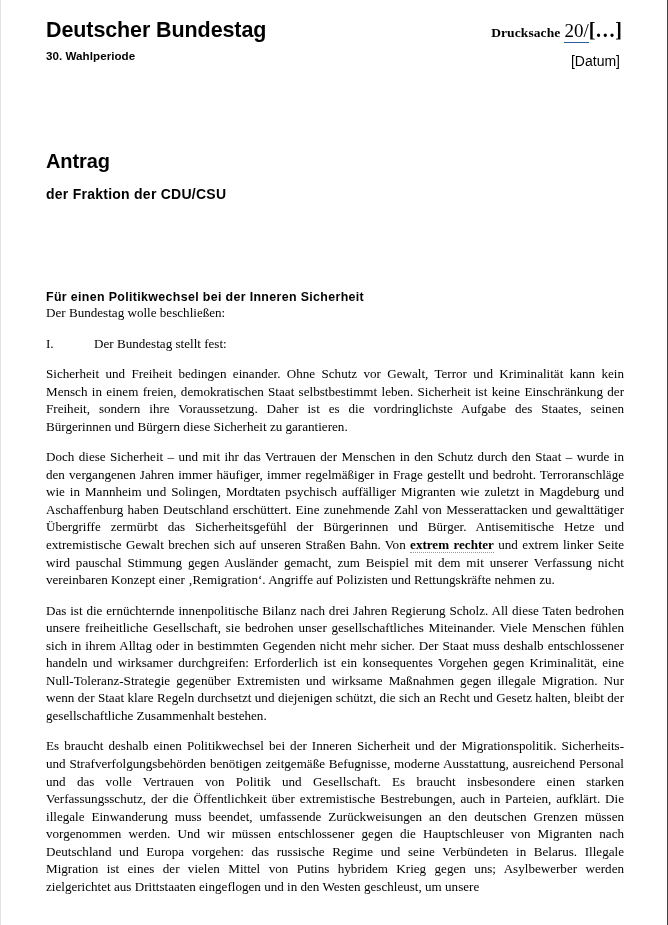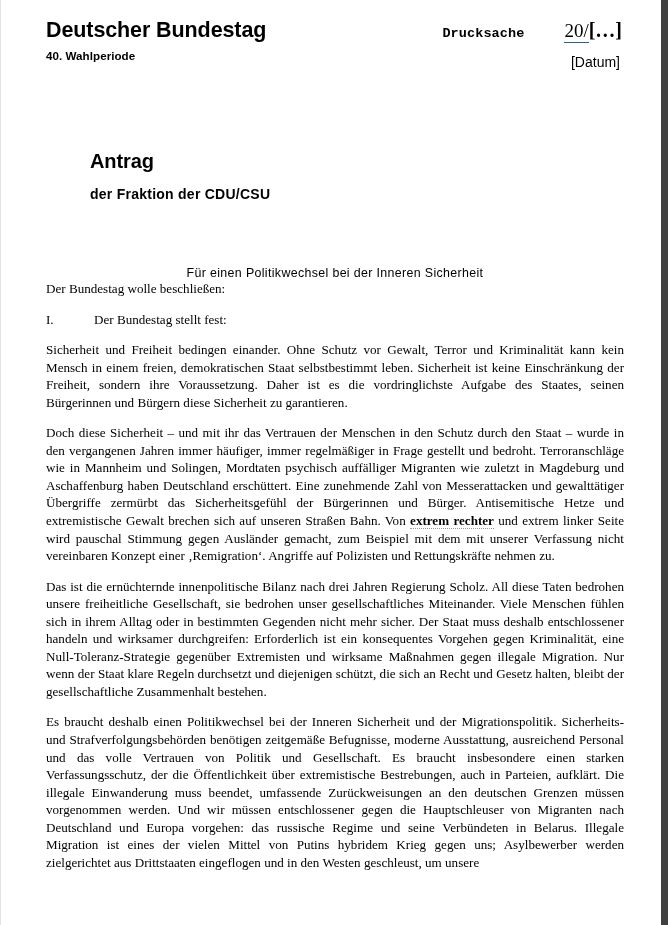--- a/index.html
+++ b/index.html
@@ -20,21 +20,21 @@
   
   .page {
     position: absolute;
     left: 0;
     top: 0;
     width: 668px;
     height: 925px;
     background: #ffffff;
     box-sizing: border-box;
     border-left: 1px solid #e3e3e3;
-    border-right: 7px solid #404040;
+    border-right: 1px solid #404040;
   }
 
   .page-inner {
     position: absolute;
     left: 45px;
     top: 0;
     width: 578px;
   }
 
   
@@ -70,21 +70,21 @@
     top: 20px;
     text-align: right;
     width: 260px;
   }
   .drucksache-line {
     white-space: nowrap;
     text-align: right;
     line-height: 1;
   }
   .ds-label {
-    font-family: Liberation Mono, monospace;
+    font-family: Liberation Serif, serif;
     font-weight: bold;
     font-size: 13.5px;
     letter-spacing: 0.1px;
     vertical-align: baseline;
   }
   .ds-number {
     font-family: "Liberation Serif", "DejaVu Serif", serif;
     font-size: 19px;
     vertical-align: baseline;
     border-bottom: 1px solid #2b5d9b;
@@ -100,44 +100,42 @@
     font-family: "Liberation Sans", "DejaVu Sans", sans-serif;
     font-size: 14px;
     margin-top: 13px;
     text-align: right;
     padding-right: 2px;
   }
 
   
   .doc-type-block {
     margin-top: 72px;
-    margin-left: 44px;
   }
   .doc-type {
     font-family: "Liberation Sans", "DejaVu Sans", sans-serif;
     font-weight: bold;
     font-size: 20px;
     letter-spacing: -0.1px;
   }
   .doc-origin {
     font-family: "Liberation Sans", "DejaVu Sans", sans-serif;
     font-weight: bold;
     font-size: 14px;
     margin-top: 13px;
     letter-spacing: 0.25px;
   }
 
   
   .subject {
     font-family: "Liberation Sans", "DejaVu Sans", sans-serif;
-    font-weight: normal;
+    font-weight: bold;
     font-size: 12.4px;
-    margin-top: 64px;
+    margin-top: 88px;
     letter-spacing: 0.35px;
-    text-align: center;
   }
 
   
   .body-region {
     font-family: "Liberation Serif", "DejaVu Serif", serif;
     font-size: 13.1px;
     line-height: 17.55px;
     text-align: justify;
   }
   .body-region p {
@@ -170,26 +168,26 @@
 </head>
 <body>
 
 <div class="page">
   <div class="page-inner">
 
     <div class="masthead">
 
       <div class="masthead-left">
         <div class="org-title">Deutscher Bundestag</div>
-        <div class="term-line">40. Wahlperiode</div>
+        <div class="term-line">30. Wahlperiode</div>
       </div>
 
       <div class="masthead-right">
         <div class="drucksache-line">
-          <span class="ds-label">Drucksache</span><span>&nbsp;</span><span class="ds-number" style="border-bottom-color: rgb(43, 93, 155); margin-left: 36px;">20/</span><span class="ds-placeholder">[…]</span>
+          <span class="ds-label">Drucksache</span><span>&nbsp;</span><span class="ds-number" style="border-bottom-color: rgb(43, 93, 155);">20/</span><span class="ds-placeholder">[…]</span>
         </div>
         <div class="datum">[Datum]</div>
       </div>
 
     </div>
 
     <div class="doc-type-block">
       <div class="doc-type">Antrag</div>
       <div class="doc-origin">der Fraktion der CDU/CSU</div>
     </div>

